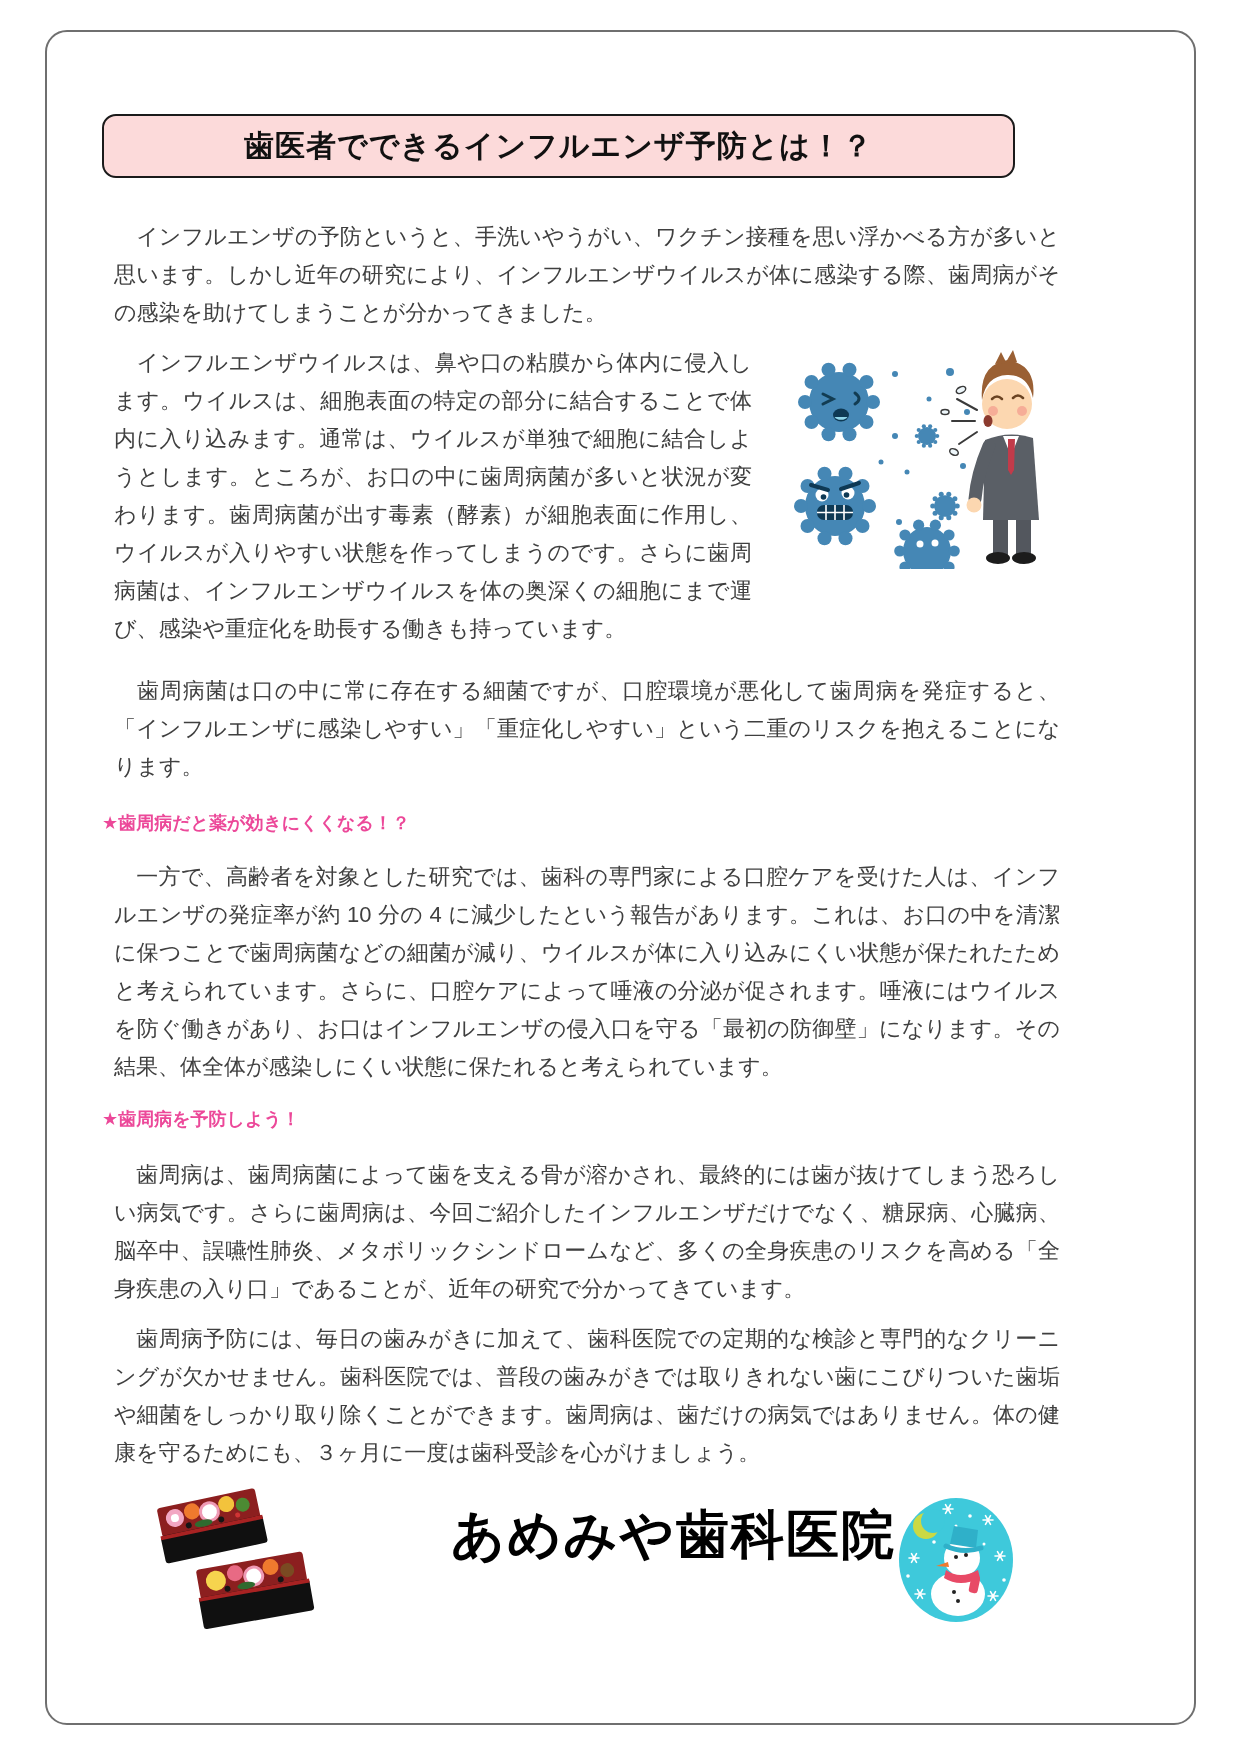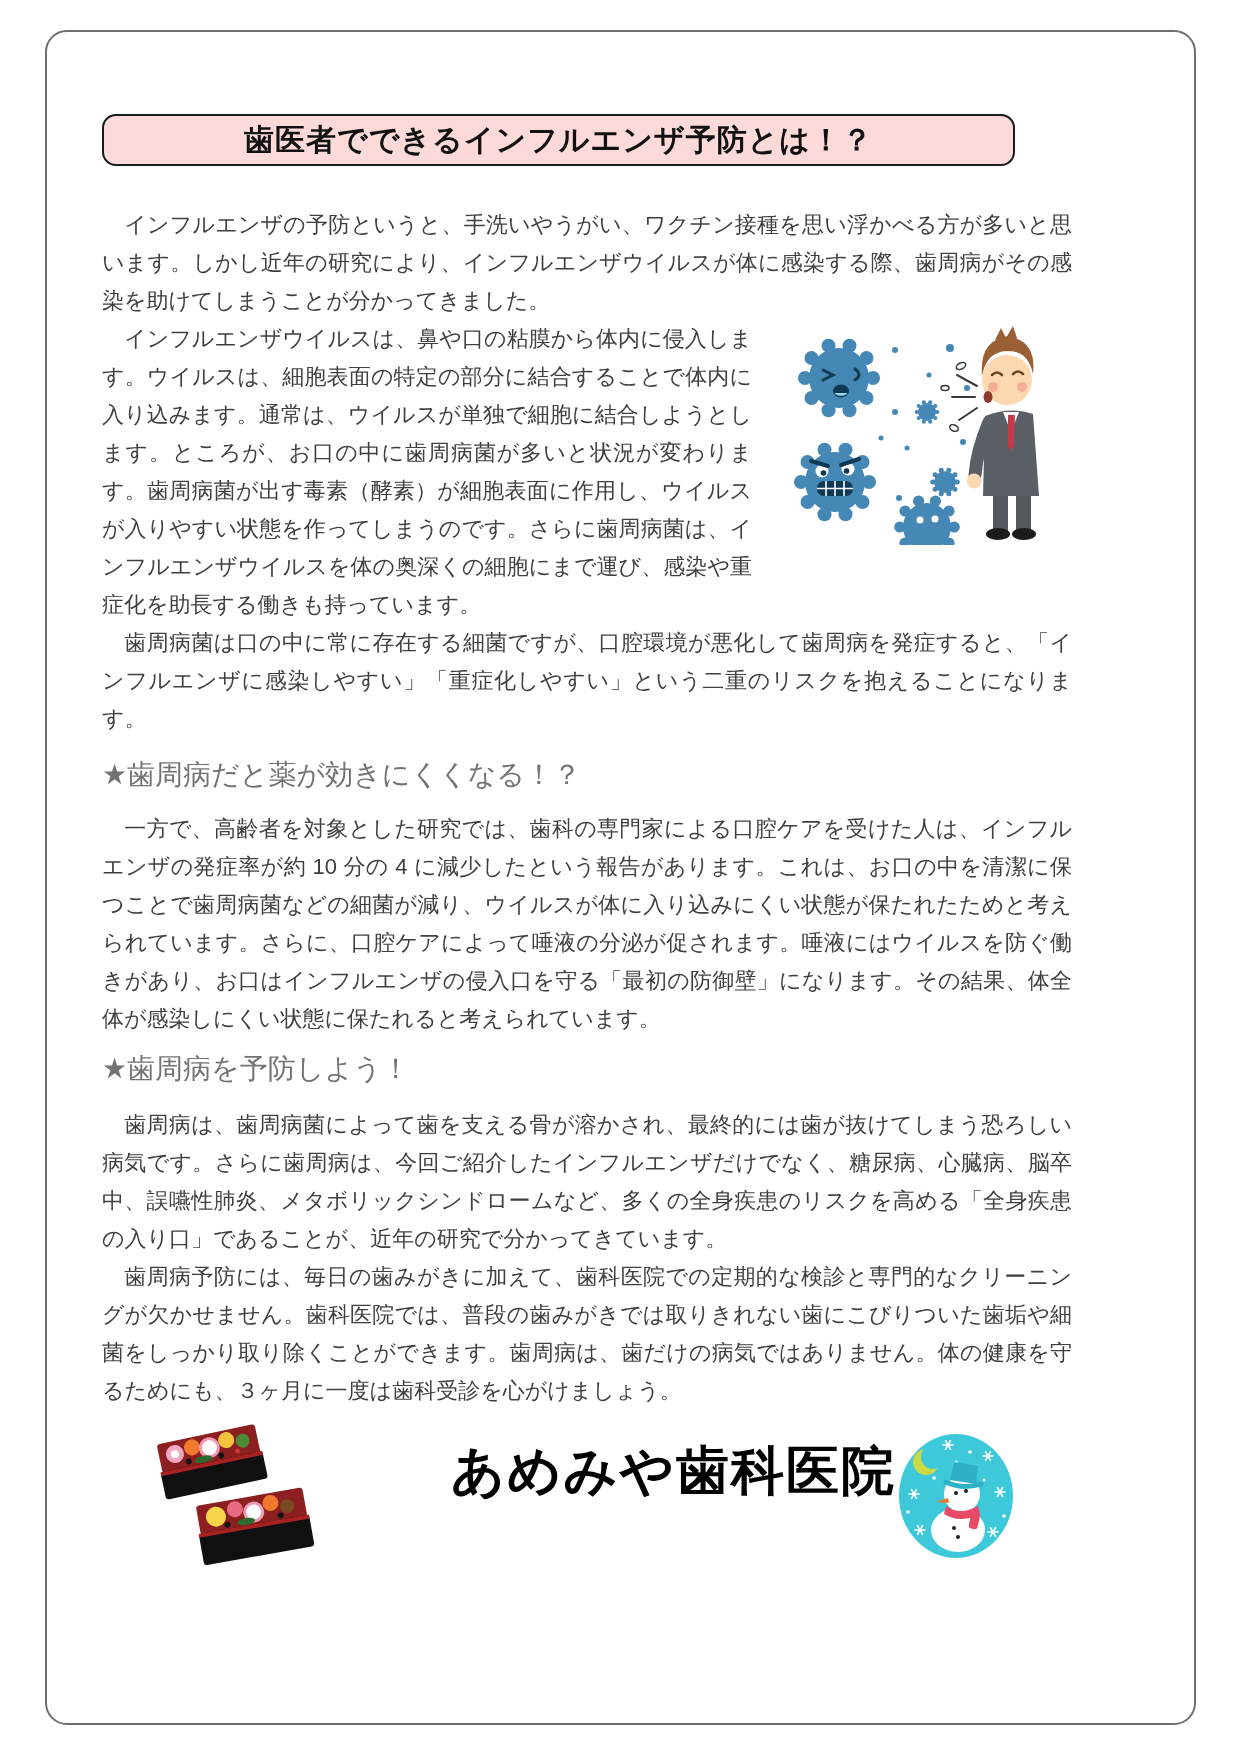--- a/index.html
+++ b/index.html
@@ -15,41 +15,41 @@
     position:absolute;left:45px;top:30px;
     width:1151px;height:1695px;
     box-sizing:border-box;
     border:2px solid #6f6f6f;
     border-radius:22px;
     padding:82px 124px 0 55px;
   }
   .title-box{
     box-sizing:border-box;
     width:913px;
-    height:52px;
+    height:64px;
     background:#fcdada;
     border:2px solid #1a1a1a;
     border-radius:14px;
     display:flex;align-items:center;justify-content:center;
     font-size:30px;font-weight:bold;color:#111;
     letter-spacing:1px;
   }
   .content{width:970px;}
   .content p{
-    margin:0;
+    margin:12px;
     font-size:22px;
     line-height:38px;
     color:#3f3f3f;
     text-align:justify;
   }
   .content p.first{margin-top:40px;}
   h2.star-heading{
     margin:16px 0 14px 0;
-    font-size:28px;line-height:42px;
-    font-weight:normal;color:#737373;
+    font-size:18px;line-height:42px;
+    font-weight:bold;color:#ec4899;
   }
   h2.star-heading.second{margin-top:10px;margin-bottom:16px;}
   figure{margin:0;}
   .virus-fig{
     float:right;
     width:265px;height:225px;
     margin:0 30px 8px 25px;
   }
   .clearfix::after{content:"";display:block;clear:both;}
   .footer{

